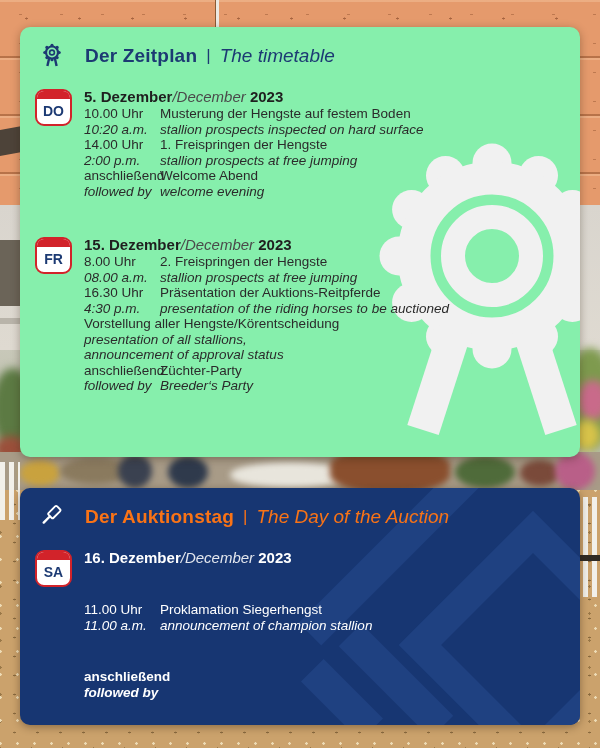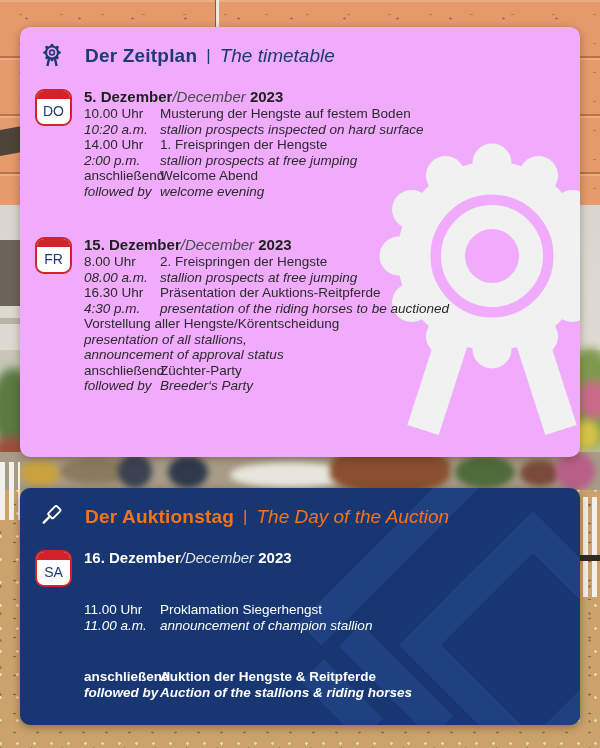--- a/index.html
+++ b/index.html
@@ -47,37 +47,37 @@
       radial-gradient(#9a7848 1.2px, rgba(0,0,0,0) 1.5px);
     background-size:23px 19px,17px 23px,31px 27px;
     background-position:3px 5px,9px 12px,16px 2px;}
   .fence{background:repeating-linear-gradient(90deg,#f2f0ea 0 5px, rgba(0,0,0,0) 5px 9px);}
   .fence-left{position:absolute;left:0;top:462px;width:20px;height:58px;}
   .fence-right{position:absolute;left:574px;top:497px;width:26px;height:100px;}
   .fence-rail{position:absolute;left:574px;top:555px;width:26px;height:6px;background:#2f2a24;}
 
   
   .card{position:absolute;left:20px;width:560px;border-radius:10px;overflow:hidden;}
-  .card-timetable{top:27px;height:430px;background:#f0abfc;box-shadow:0 2px 8px rgba(40,25,10,.35);}
+  .card-timetable{top:27px;height:430px;background:#86efac;box-shadow:0 2px 8px rgba(40,25,10,.35);}
   .card-auction{top:488px;height:237px;background:#173672;box-shadow:0 2px 8px rgba(40,25,10,.4);}
 
   .card-header{position:relative;display:flex;align-items:center;padding:15px 0 0 20px;z-index:2;}
   .hdr-icon{width:24px;height:27px;margin-right:21px;flex:none;}
   .hdr-title{font-size:19px;font-weight:bold;color:#1c3a73;letter-spacing:.2px;}
   .hdr-sep{font-size:17px;color:#1c3a73;font-weight:300;padding:0 9px;}
   .hdr-en{font-size:19px;font-style:italic;color:#1c3a73;}
   .on-blue .hdr-title,.on-blue .hdr-sep,.on-blue .hdr-en{color:#f97316;}
 
   .day-block{position:relative;margin-top:19px;padding-left:64px;z-index:2;}
   .day-block.second{margin-top:37px;}
   .day-badge{position:absolute;left:15px;top:1px;width:37px;height:37px;background:#fff;
     border:2.5px solid #d2232a;border-radius:9px;box-sizing:border-box;overflow:hidden;}
   .day-badge .bar{position:absolute;left:0;top:0;width:100%;height:8px;background:#d2232a;}
   .day-badge .lbl{position:absolute;left:0;top:8px;width:100%;height:24px;display:flex;
-    align-items:center;justify-content:center;font-size:14px;font-weight:normal;color:#1c3a73;}
+    align-items:center;justify-content:center;font-size:14px;font-weight:bold;color:#1c3a73;}
 
   .date-line{margin:0 0 1px 0;font-size:15px;}
   .date-de{font-weight:bold;color:#1f1f1f;}
   .date-en{font-style:italic;font-weight:normal;color:#4a4a4a;}
   .date-year{font-weight:bold;color:#1f1f1f;}
   .on-blue .date-de,.on-blue .date-year{color:#ffffff;}
   .on-blue .date-en{color:rgba(255,255,255,.88);}
 
   .row{display:flex;align-items:flex-start;}
   .cell-time{width:76px;flex:none;}
@@ -309,21 +309,17 @@
         <div class="cell-desc">
           <span class="de">Proklamation Siegerhengst</span>
           <span class="en">announcement of champion stallion</span>
         </div>
       </div>
       <div class="row gap-lg strong">
         <div class="cell-time">
           <span class="de">anschließend</span>
           <span class="en">followed by</span>
         </div>
-        <div class="cell-desc">
-          <span class="de">Auktion der Hengste &amp; Reitpferde</span>
-          <span class="en">Auction of the stallions &amp; riding horses</span>
-        </div>
       </div>
     </div>
   </section>
 
 </div>
 
 </body></html>

